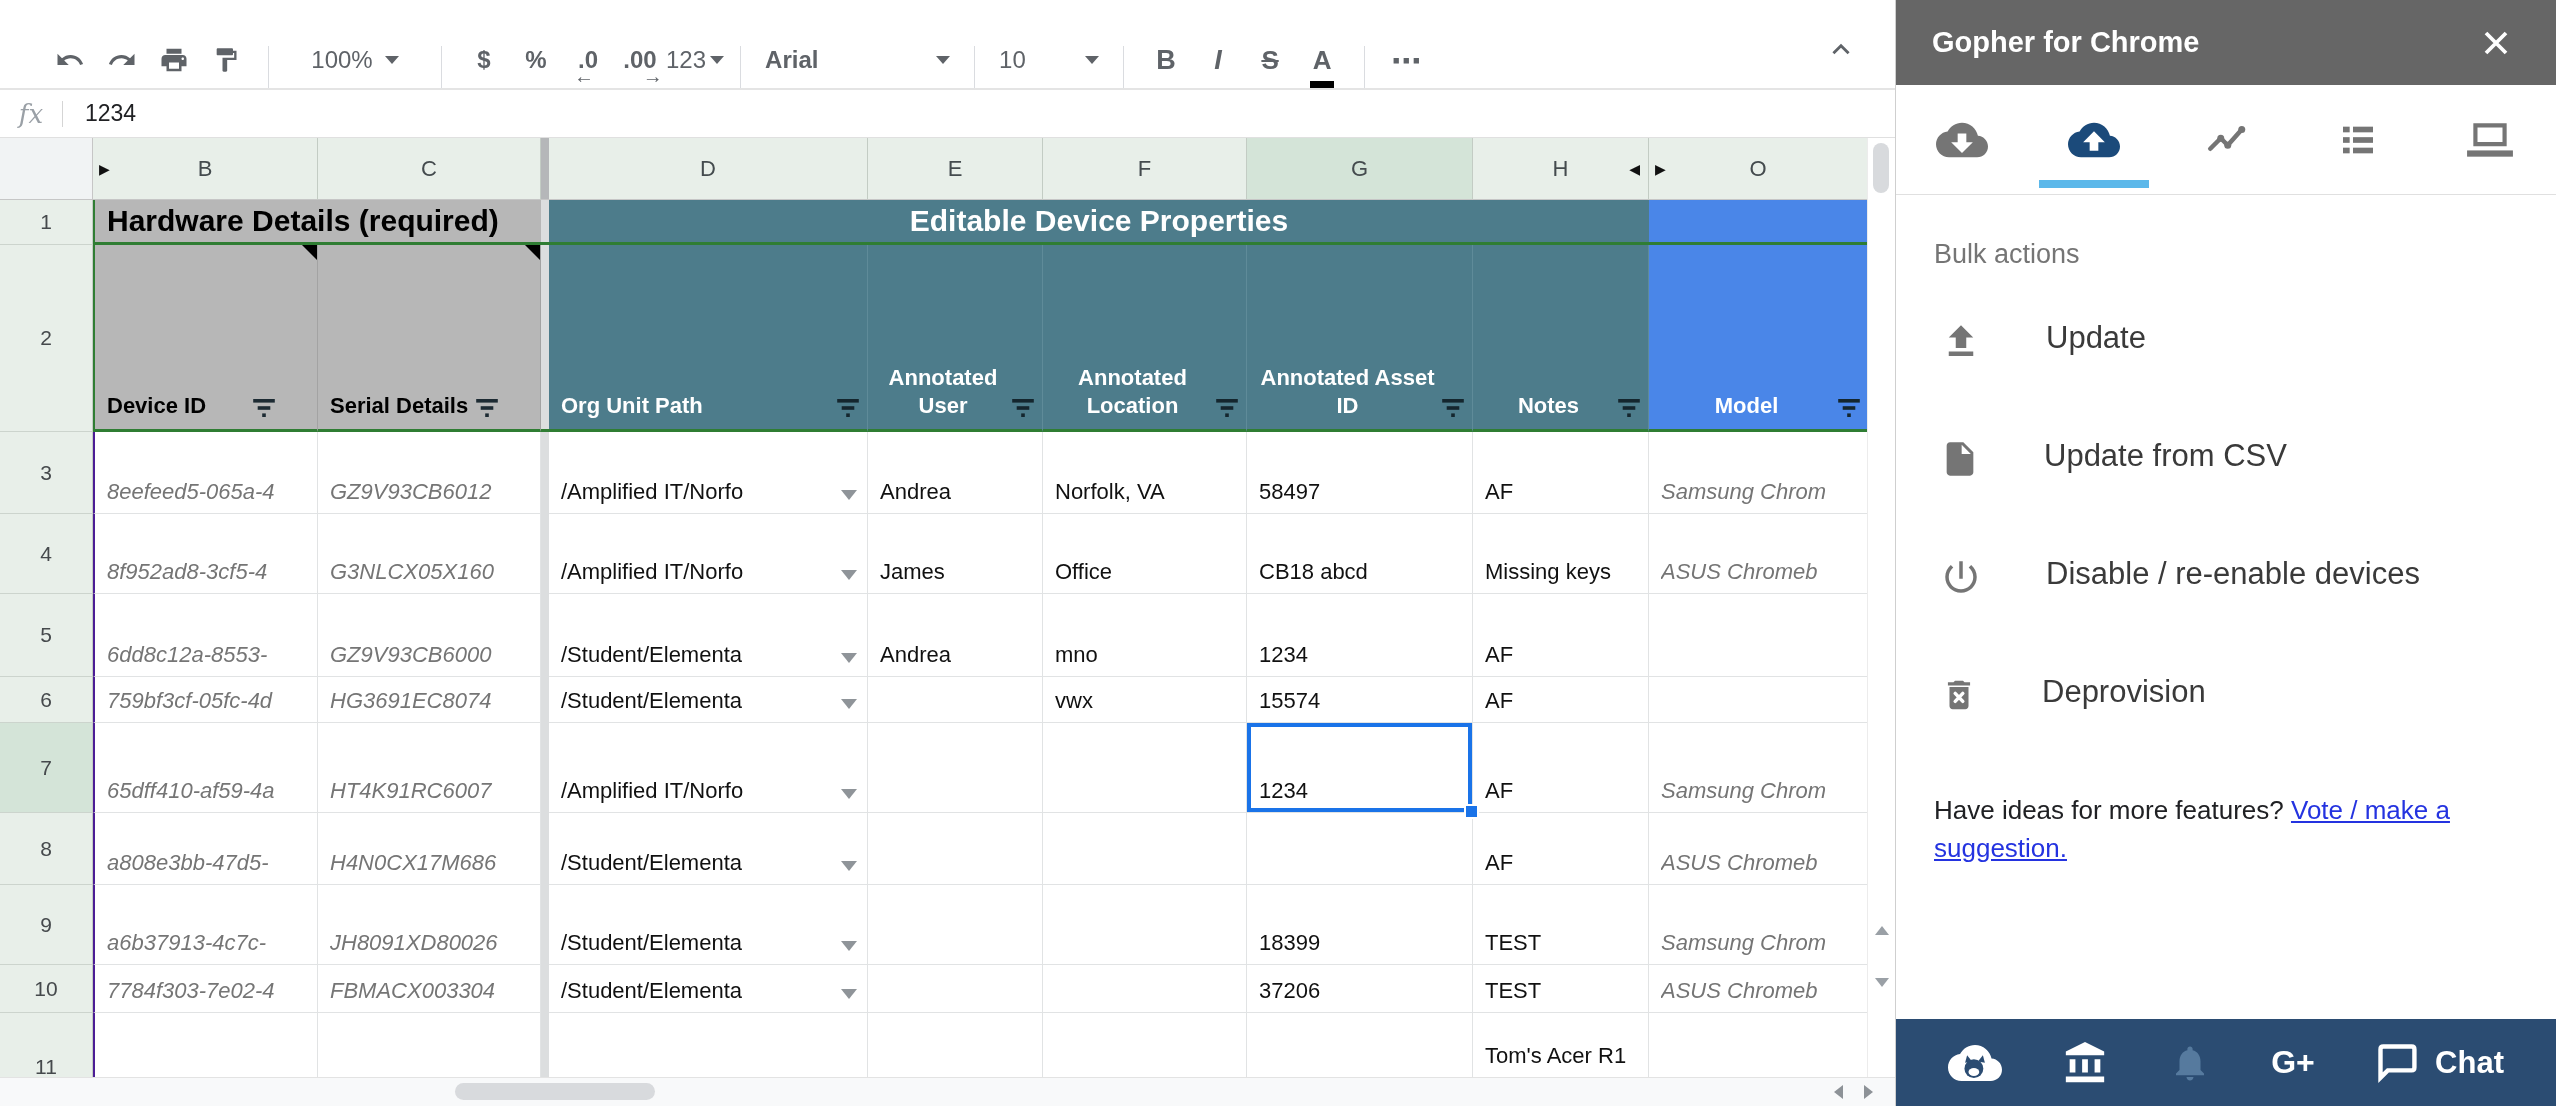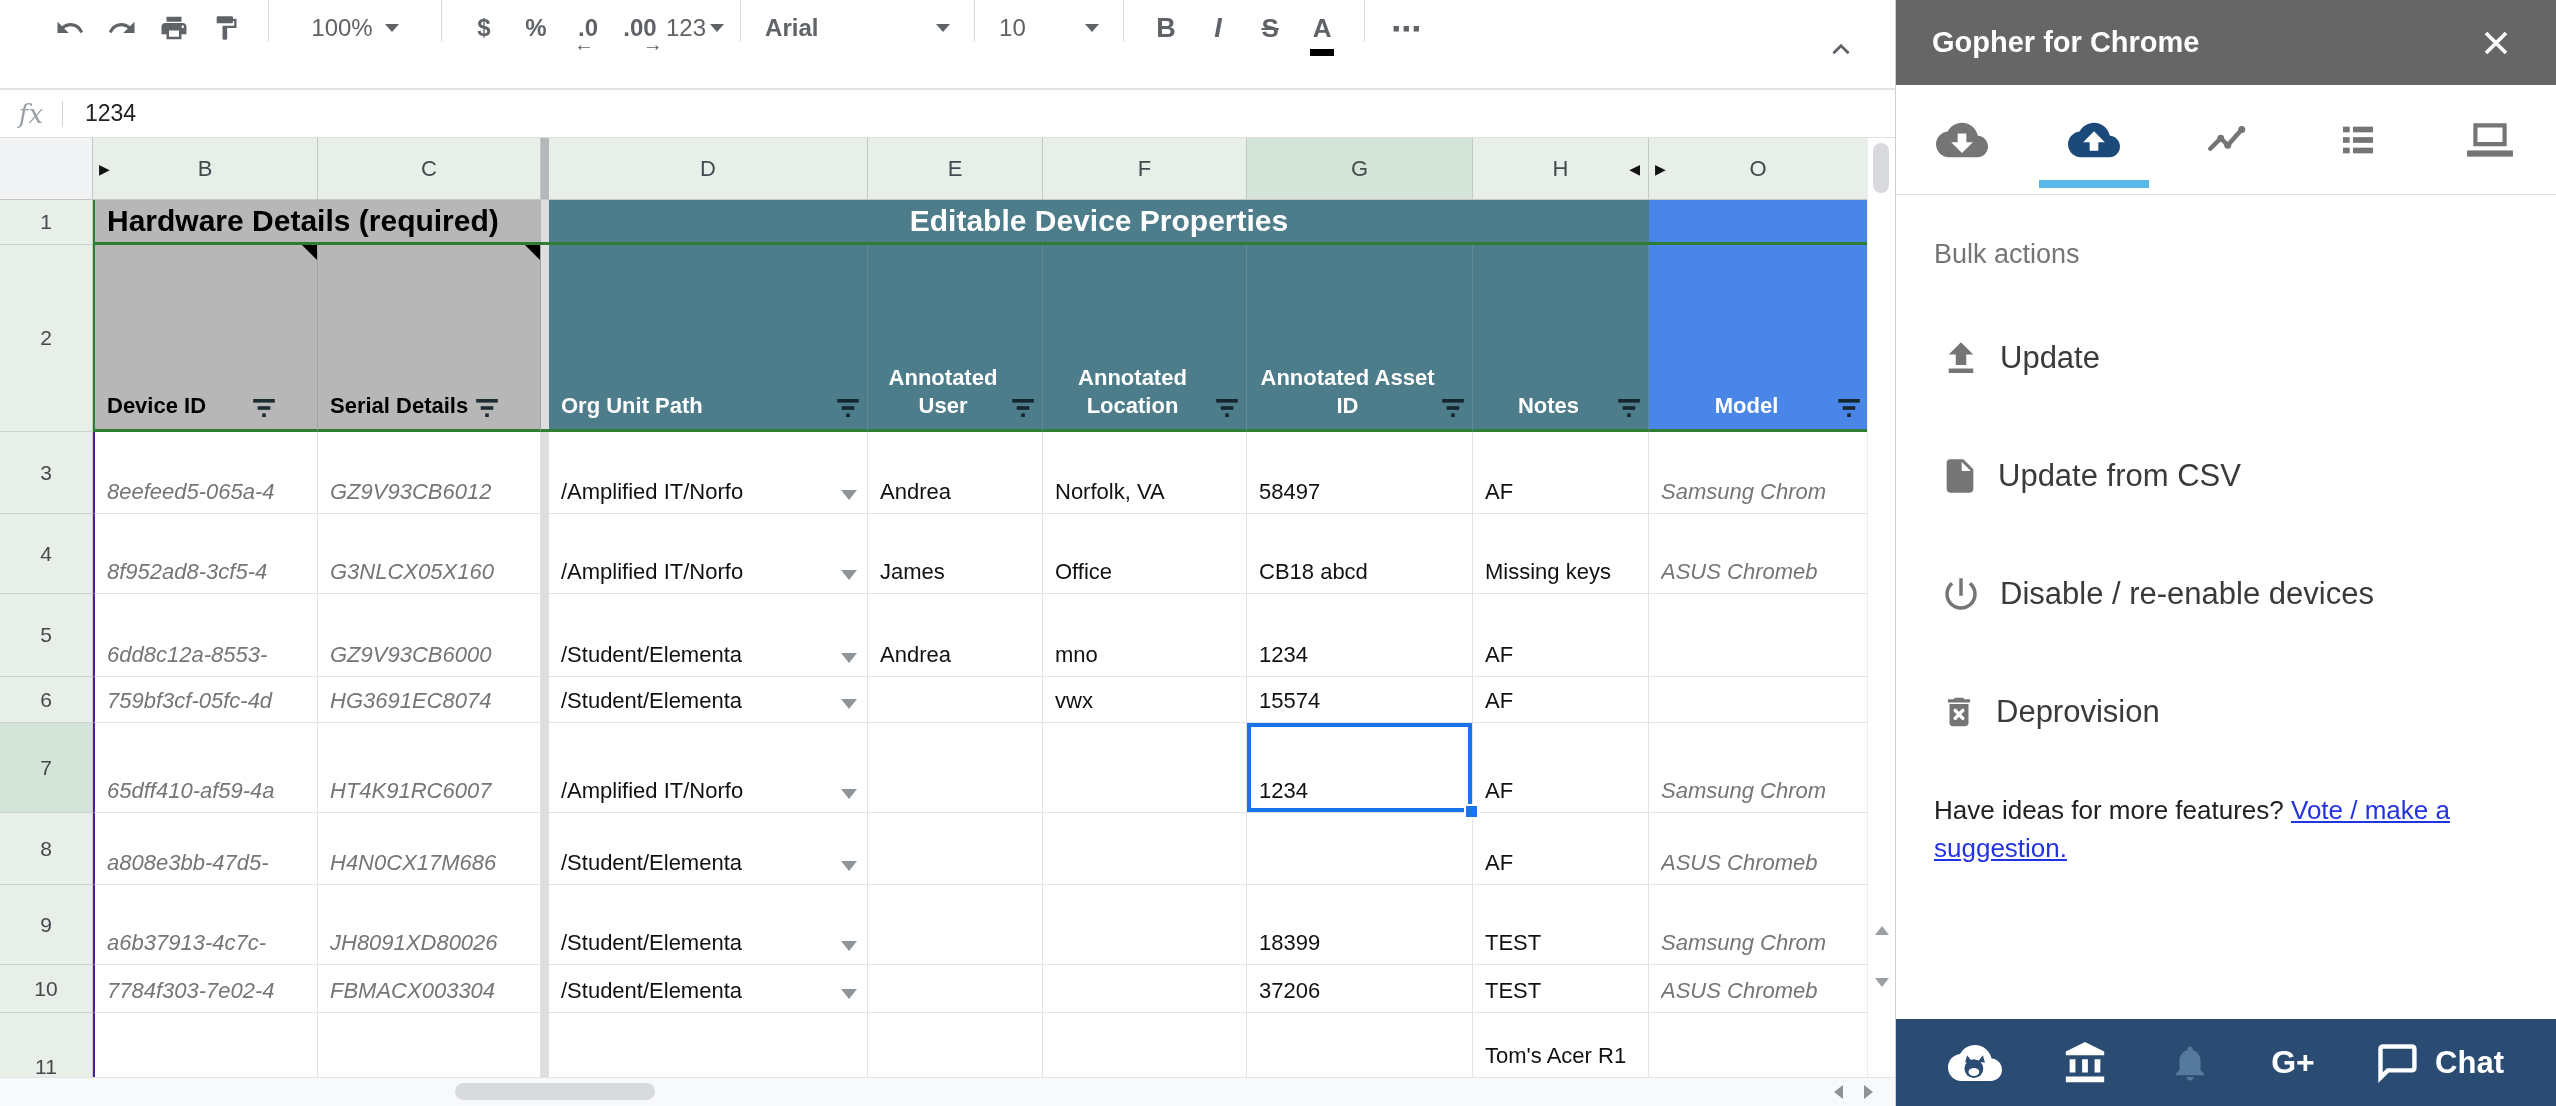--- a/index.html
+++ b/index.html
@@ -1,21 +1,21 @@
 <!DOCTYPE html>
 <html><head>
 <meta charset="utf-8">
 <style>
   html,body{margin:0;padding:0;}
   body{width:2556px;height:1106px;position:relative;overflow:hidden;background:#fff;
        font-family:"Liberation Sans","DejaVu Sans",sans-serif;-webkit-font-smoothing:antialiased;}
 
   
   .toolbar{position:absolute;left:0;top:0;width:1895px;height:90px;background:#fff;
-           border-bottom:2px solid #e4e4e4;display:flex;align-items:flex-start;padding-left:44px;box-sizing:border-box;}
+           border-bottom:2px solid #e4e4e4;display:flex;align-items:flex-end;padding-left:44px;box-sizing:border-box;}
   .tbi{display:flex;align-items:center;justify-content:center;height:56px;min-width:52px;
        color:#5f6368;border-radius:6px;position:relative;}
   .tbi svg{display:block;}
   .tbtxt{font-size:24px;font-weight:700;color:#5f6368;}
   .tbdiv{width:1px;height:42px;background:#dadce0;margin:0 16px;}
   .caret{width:0;height:0;border-left:7px solid transparent;border-right:7px solid transparent;
          border-top:8px solid #5f6368;margin-left:12px;}
   .zoomctl{display:flex;align-items:center;height:56px;padding:0 10px;min-width:120px;}
   .zoomctl .tbtxt{font-weight:400;font-size:24px;}
   .dec{position:relative;font-weight:700;font-size:24px;color:#5f6368;padding:0 6px;}
@@ -103,21 +103,21 @@
   .panel{position:absolute;left:1895px;top:0;width:661px;height:1106px;background:#fff;box-sizing:border-box;border-left:1px solid #cfcfcf;}
   .phead{height:85px;background:#666666;display:flex;align-items:center;justify-content:space-between;
          padding:0 42px 0 36px;box-sizing:border-box;}
   .ptitle{color:#fff;font-weight:700;font-size:29px;}
   .pclose{width:36px;height:36px;display:flex;align-items:center;justify-content:center;}
   .ptabs{height:110px;display:flex;border-bottom:1px solid #e0e0e0;box-sizing:border-box;}
   .ptab{flex:1;display:flex;align-items:center;justify-content:center;position:relative;}
   .ptab.active::after{content:"";position:absolute;left:11px;right:11px;bottom:6px;height:8px;background:#5cb8ea;}
   .psection{margin:44px 0 0 38px;font-size:27px;color:#757575;}
   .pactions{margin-top:50px;}
-  .paction{display:flex;align-items:center;gap:18px;padding-left:44px;height:76px;margin-bottom:42px;}
+  .paction{display:flex;align-items:flex-start;gap:64px;padding-left:44px;height:76px;margin-bottom:42px;}
   .paction .albl{font-size:31px;color:#3a3a3a;}
   .pfoot{margin:28px 38px 0 38px;font-size:26px;line-height:1.45;color:#202124;}
   .pfoot a{color:#2433e0;text-decoration:underline;}
   .pbottom{position:absolute;left:0;bottom:0;width:100%;height:87px;background:#2b4c72;
            display:flex;align-items:center;justify-content:space-between;padding:0 52px;box-sizing:border-box;}
   .pbi{display:flex;align-items:center;gap:16px;}
   .gplus{color:#fff;font-size:32px;font-weight:700;}
   .chatlbl{color:#ffffff;font-size:31px;font-weight:700;}
 </style>
 </head>

